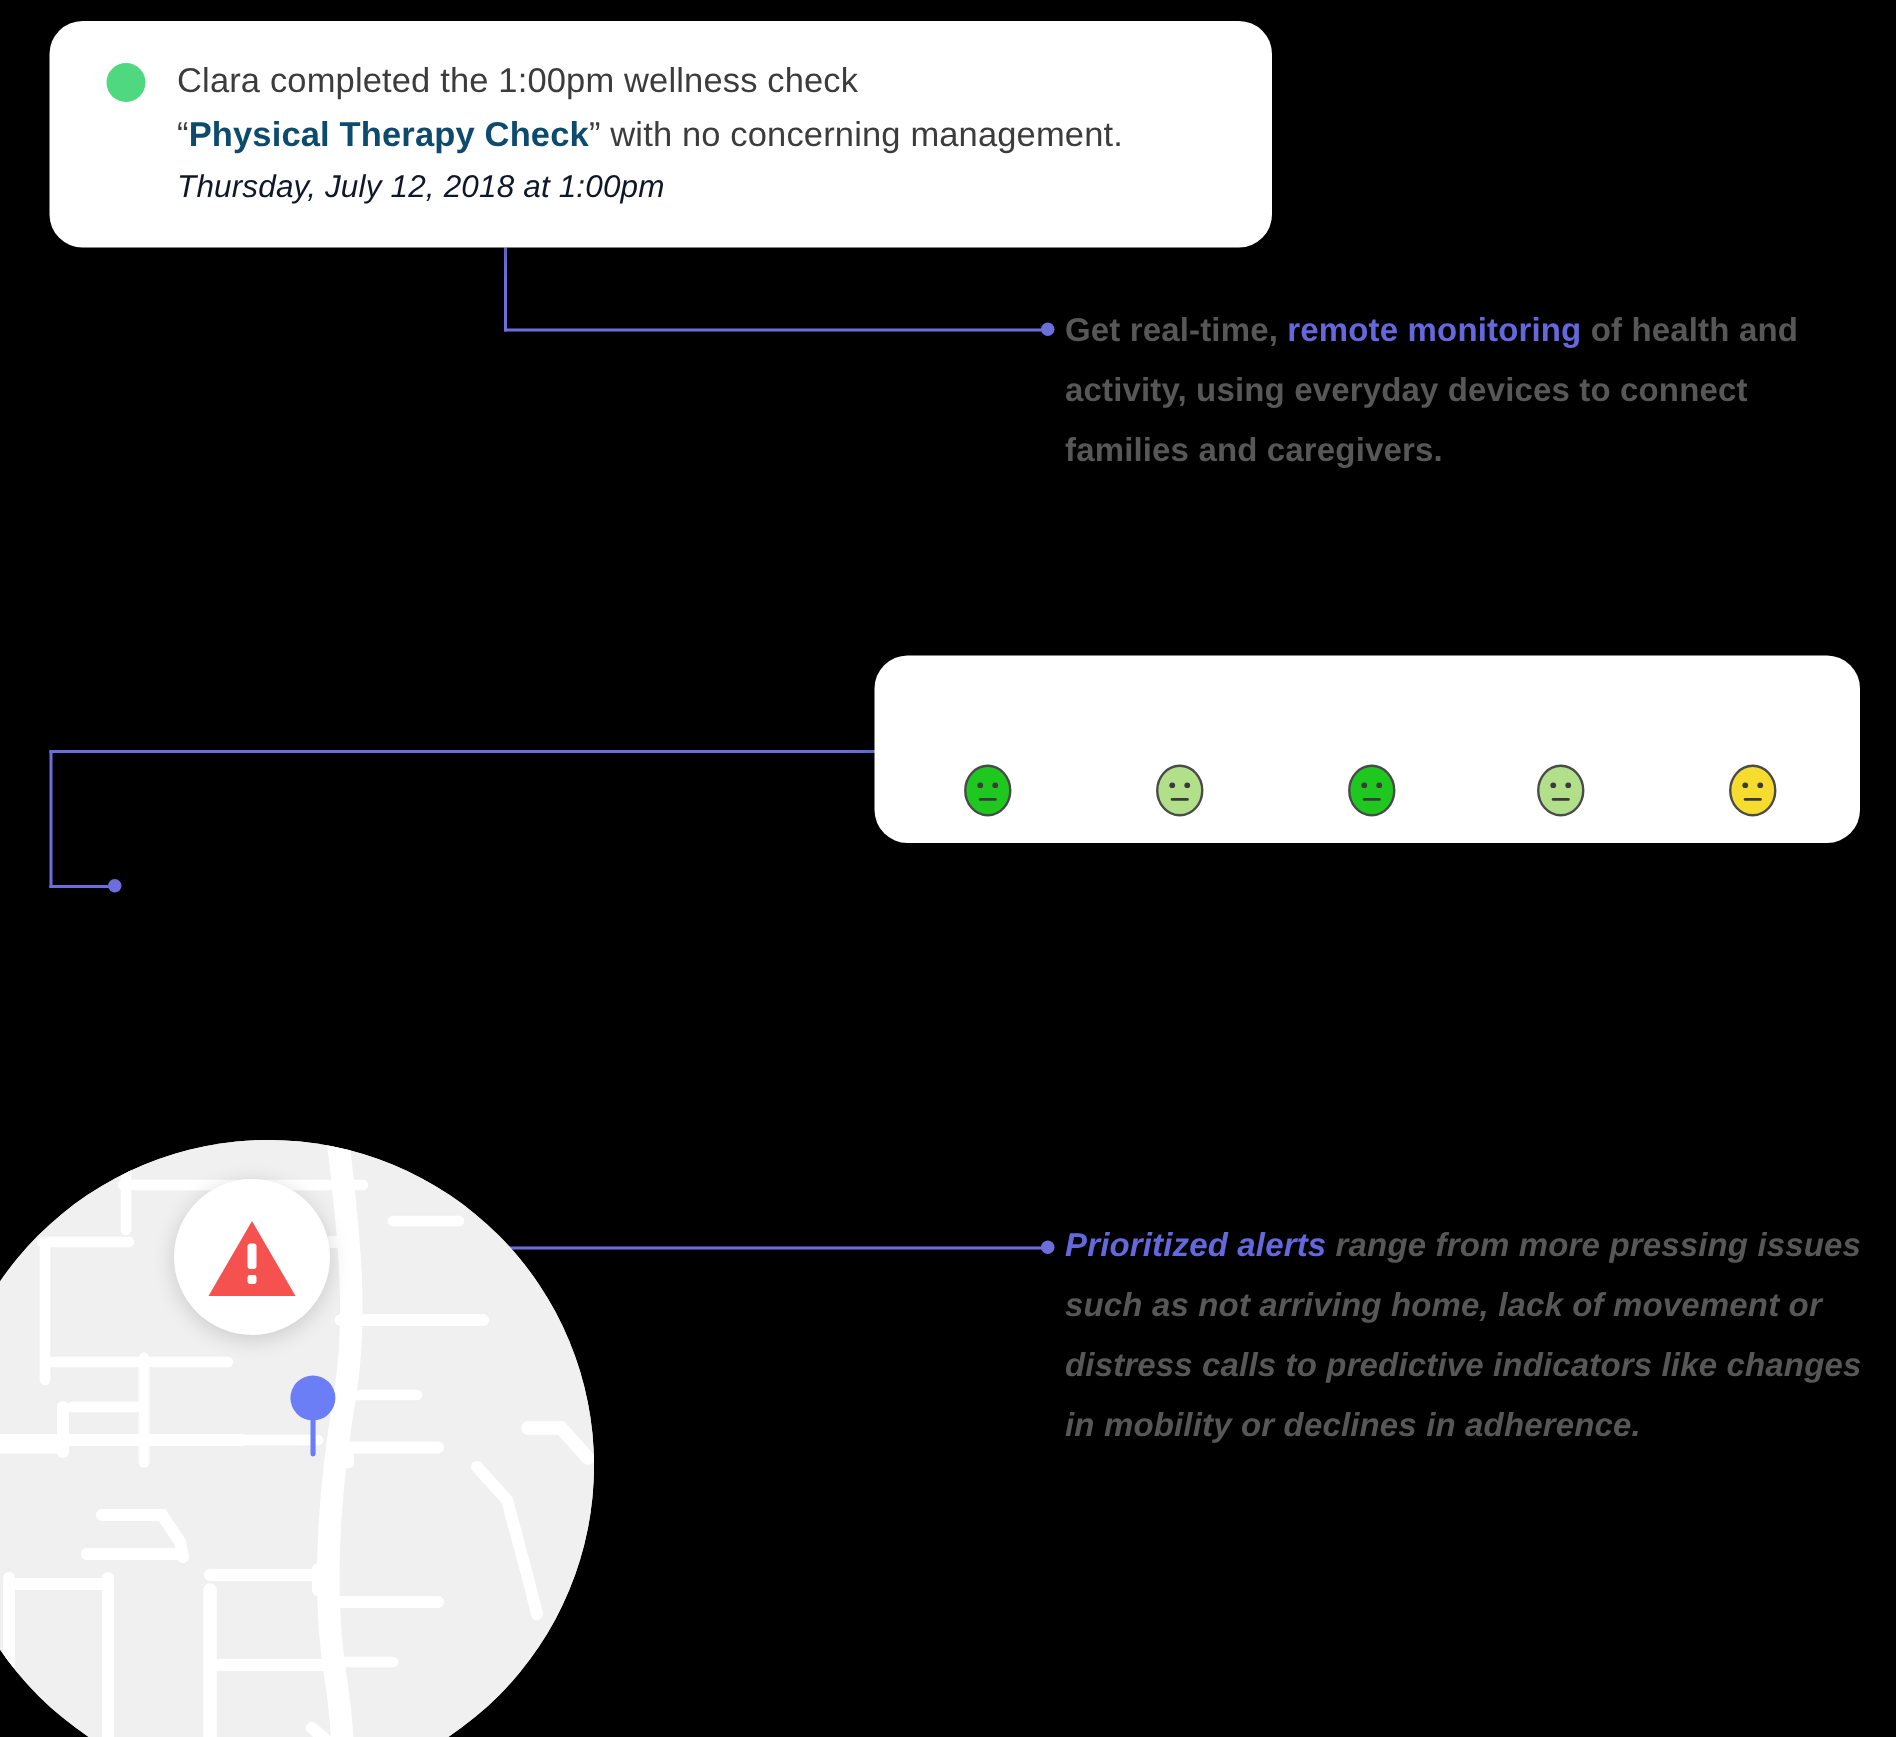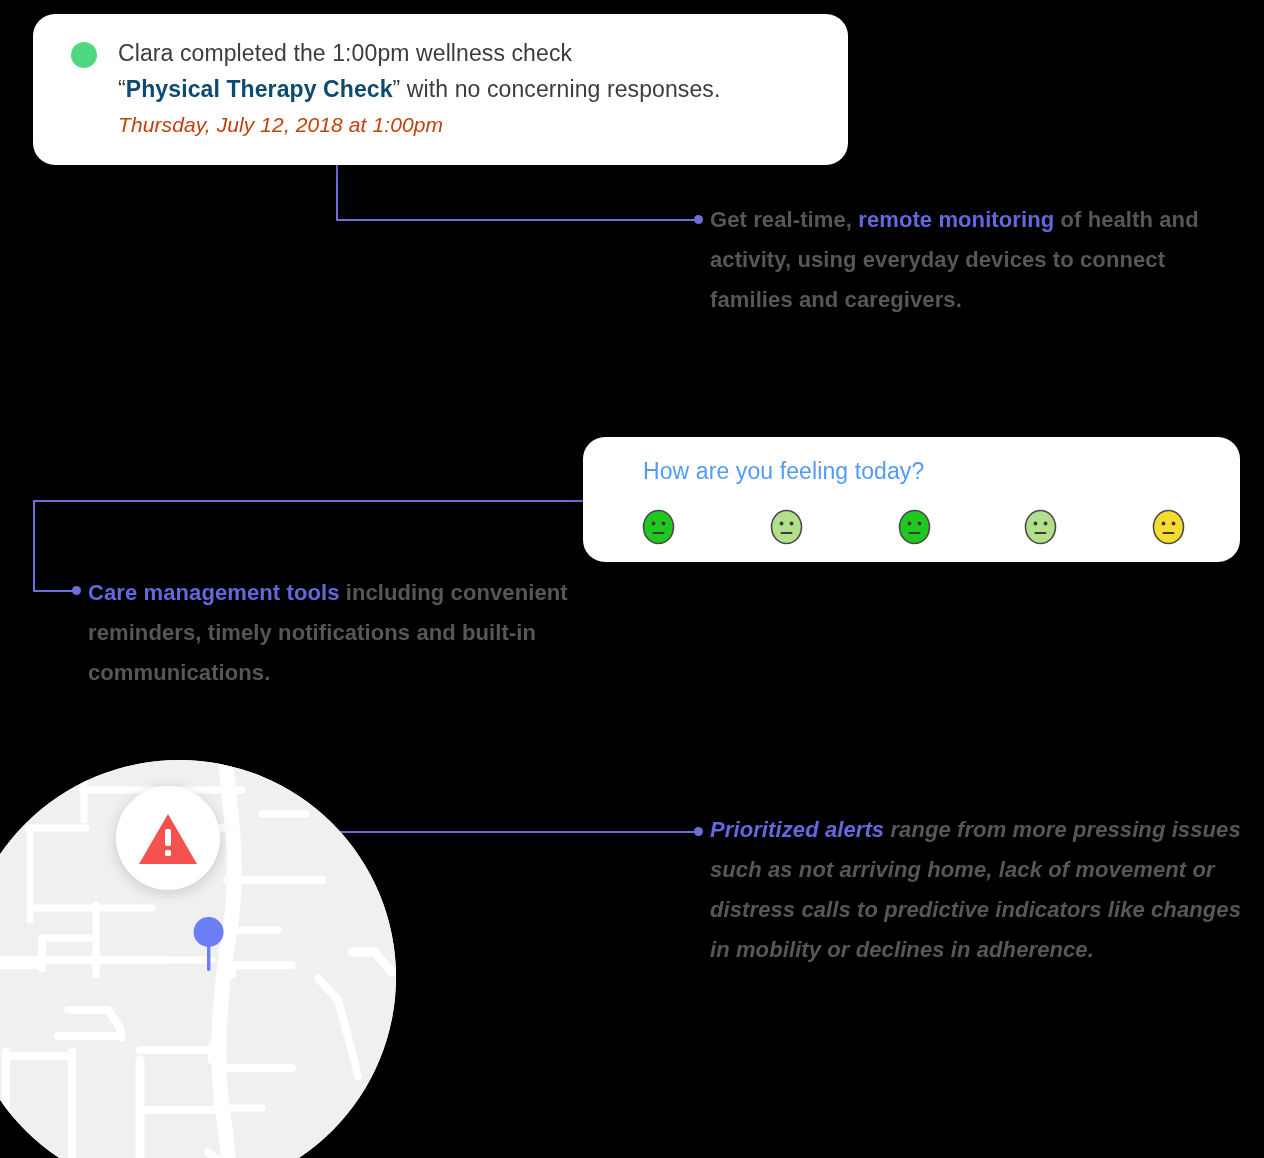--- a/index.html
+++ b/index.html
@@ -52,21 +52,21 @@
     letter-spacing: 0.1px;
   }
   #activity-text .hl {
     color: #0c4a6e;
     font-weight: 700;
   }
   #activity-time {
     display: block;
     font-style: italic;
     font-size: 21px;
-    color: #c2410c;
+    color: #0f172a;
     line-height: 36px;
   }
 
   
   #mood-card {
     left: 583px;
     top: 437px;
     width: 657px;
     height: 125px;
   }
@@ -178,31 +178,30 @@
   <div class="conn conn-h" style="left:33px; top:590px; width:43px;"></div>
   <div class="bullet" style="left:72px; top:586px;"></div>
 
   <div class="conn conn-h" style="left:216px; top:831px; width:482px;"></div>
   <div class="bullet" style="left:694px; top:827px;"></div>
 
   <div class="card" id="activity-card">
     <div id="activity-dot"></div>
     <div id="activity-text">
       <span>Clara completed the 1:00pm wellness check</span><br>
-      <span>“</span><span class="hl">Physical Therapy Check</span><span>”</span><span> with no concerning responses.</span>
+      <span>“</span><span class="hl">Physical Therapy Check</span><span>”</span><span> with no concerning management.</span>
       <span id="activity-time">Thursday, July 12, 2018 at 1:00pm</span>
     </div>
   </div>
 
   <div class="body-text" id="text-remote">
     <span>Get real-time, </span><span class="accent">remote monitoring</span><span> of health and activity, using everyday devices to connect families and caregivers.</span>
   </div>
 
   <div class="card" id="mood-card">
-    <div id="mood-question">How are you feeling today?</div>
     <div id="mood-faces">
       <div class="face" style="left:0px;">
         <svg width="33" height="36" viewBox="0 0 33 36">
           <ellipse cx="16.5" cy="18" rx="15" ry="16.5" fill="#1fc81f" stroke="#4a4a4a" stroke-width="1.6"></ellipse>
           <circle cx="11.5" cy="14.5" r="1.9" fill="#3a3a3a"></circle>
           <circle cx="21.5" cy="14.5" r="1.9" fill="#3a3a3a"></circle>
           <rect x="10.5" y="23" width="12" height="1.9" rx="0.9" fill="#3a3a3a"></rect>
         </svg>
       </div>
       <div class="face" style="left:128px;">
@@ -233,23 +232,20 @@
         <svg width="33" height="36" viewBox="0 0 33 36">
           <ellipse cx="16.5" cy="18" rx="15" ry="16.5" fill="#f5dc2e" stroke="#4a4a4a" stroke-width="1.6"></ellipse>
           <circle cx="11.5" cy="14.5" r="1.9" fill="#3a3a3a"></circle>
           <circle cx="21.5" cy="14.5" r="1.9" fill="#3a3a3a"></circle>
           <rect x="10.5" y="23" width="12" height="1.9" rx="0.9" fill="#3a3a3a"></rect>
         </svg>
       </div>
     </div>
   </div>
 
-  <div class="body-text" id="text-care">
-    <span></span><span class="accent">Care management tools</span><span> including convenient reminders, timely notifications and built-in communications.</span>
-  </div>
 
   <div id="map-wrap">
     <div id="map-circle">
       <svg width="434" height="434" viewBox="0 0 434 434">
         <rect width="434" height="434" fill="#f0f0f0"></rect>
         <g stroke="#ffffff" stroke-linecap="round" fill="none">
 
           <path d="M262 -10 C 272 70, 276 120, 268 170 C 258 230, 252 300, 262 360 C 268 400, 268 430, 262 450" stroke-width="15"></path>
 
           <path d="M8 200 L 200 200" stroke-width="8"></path>

